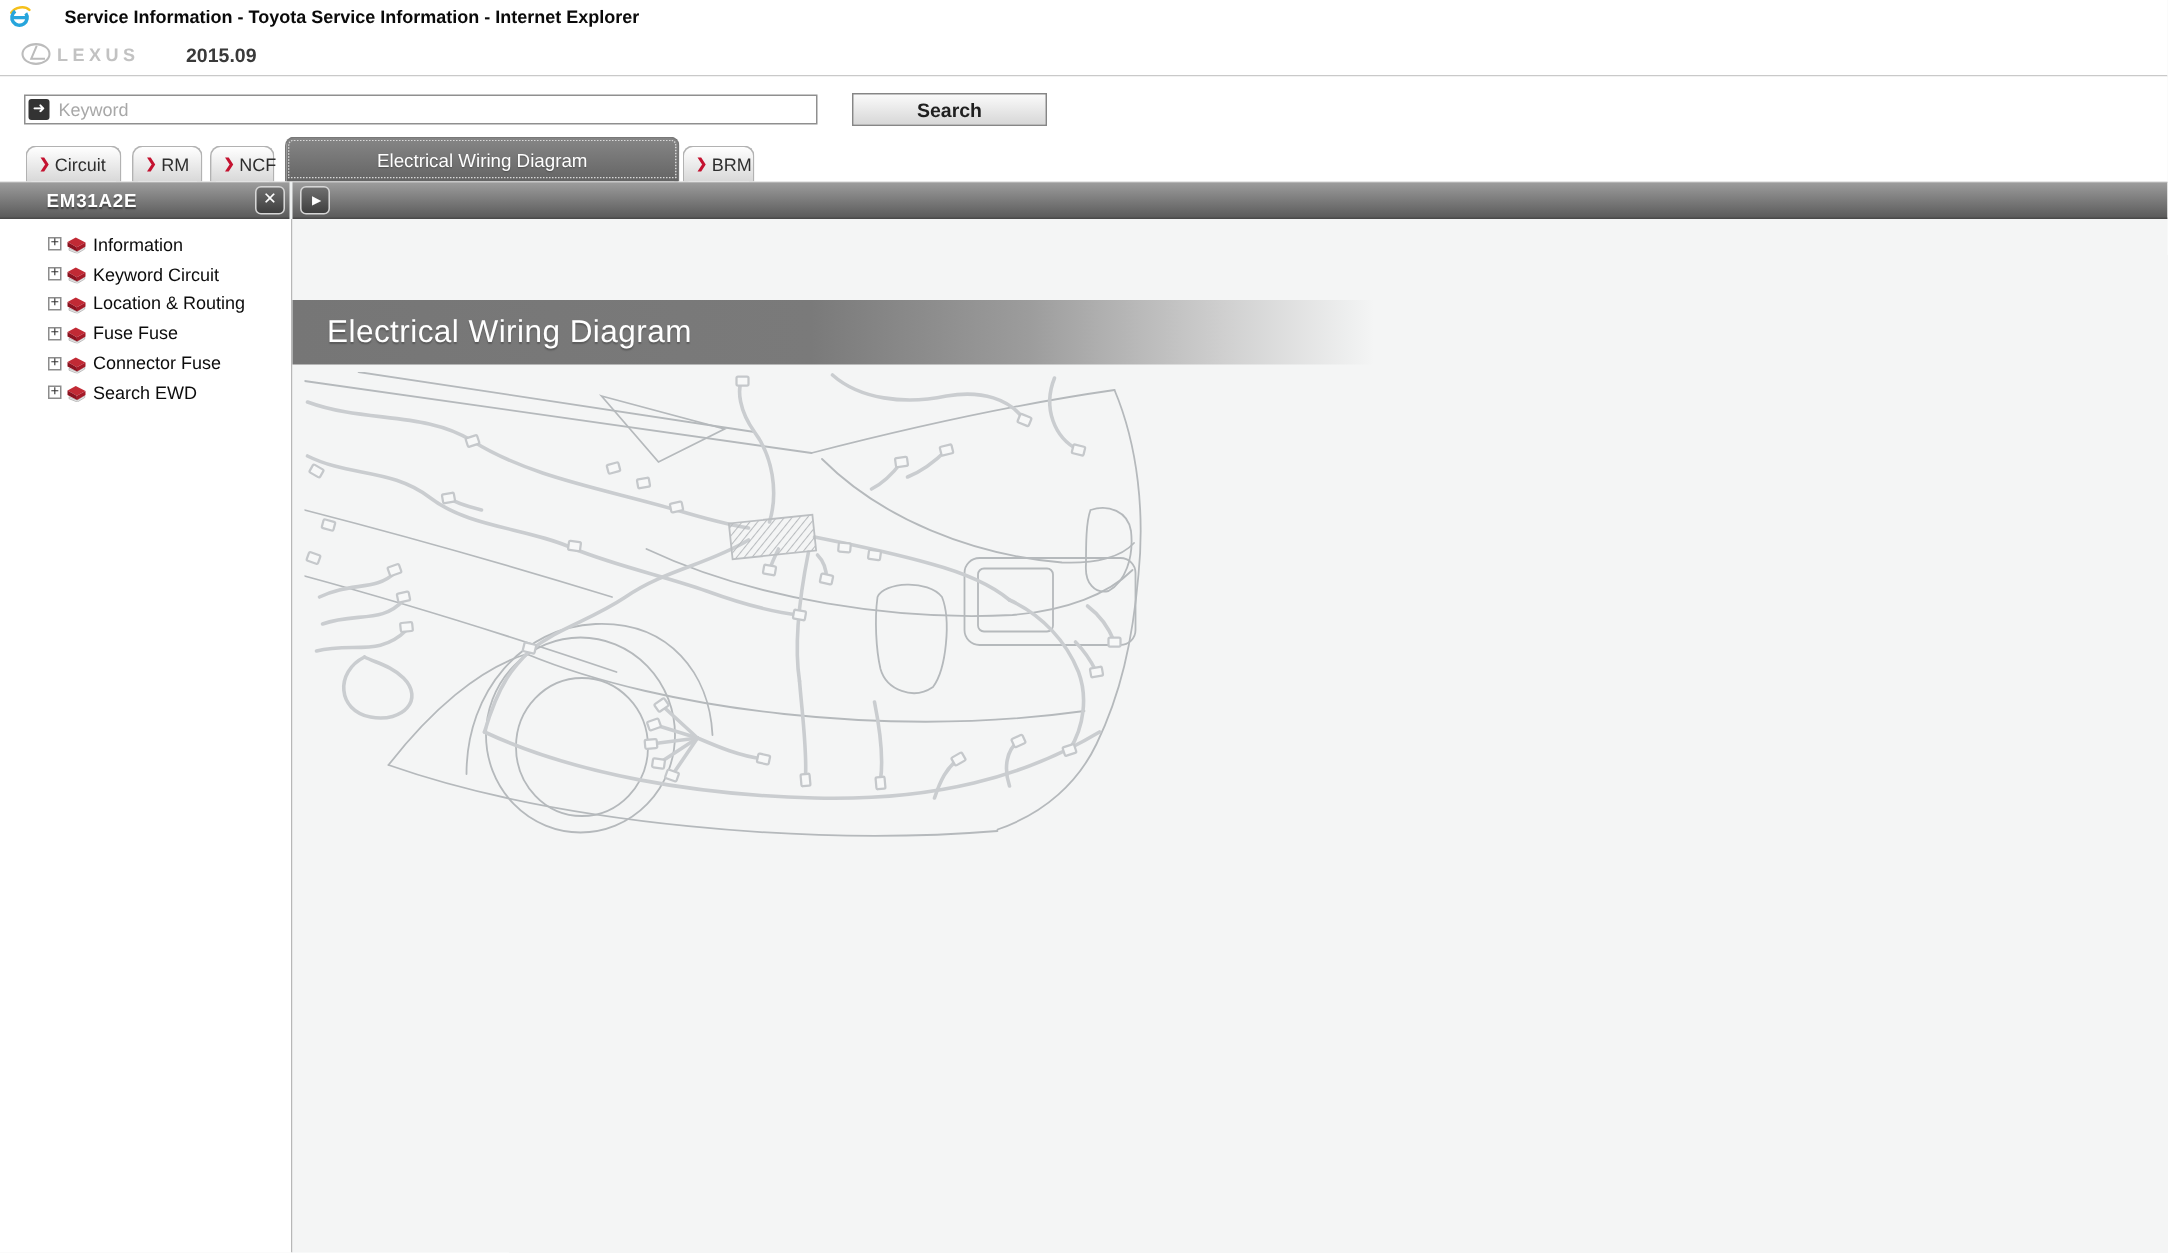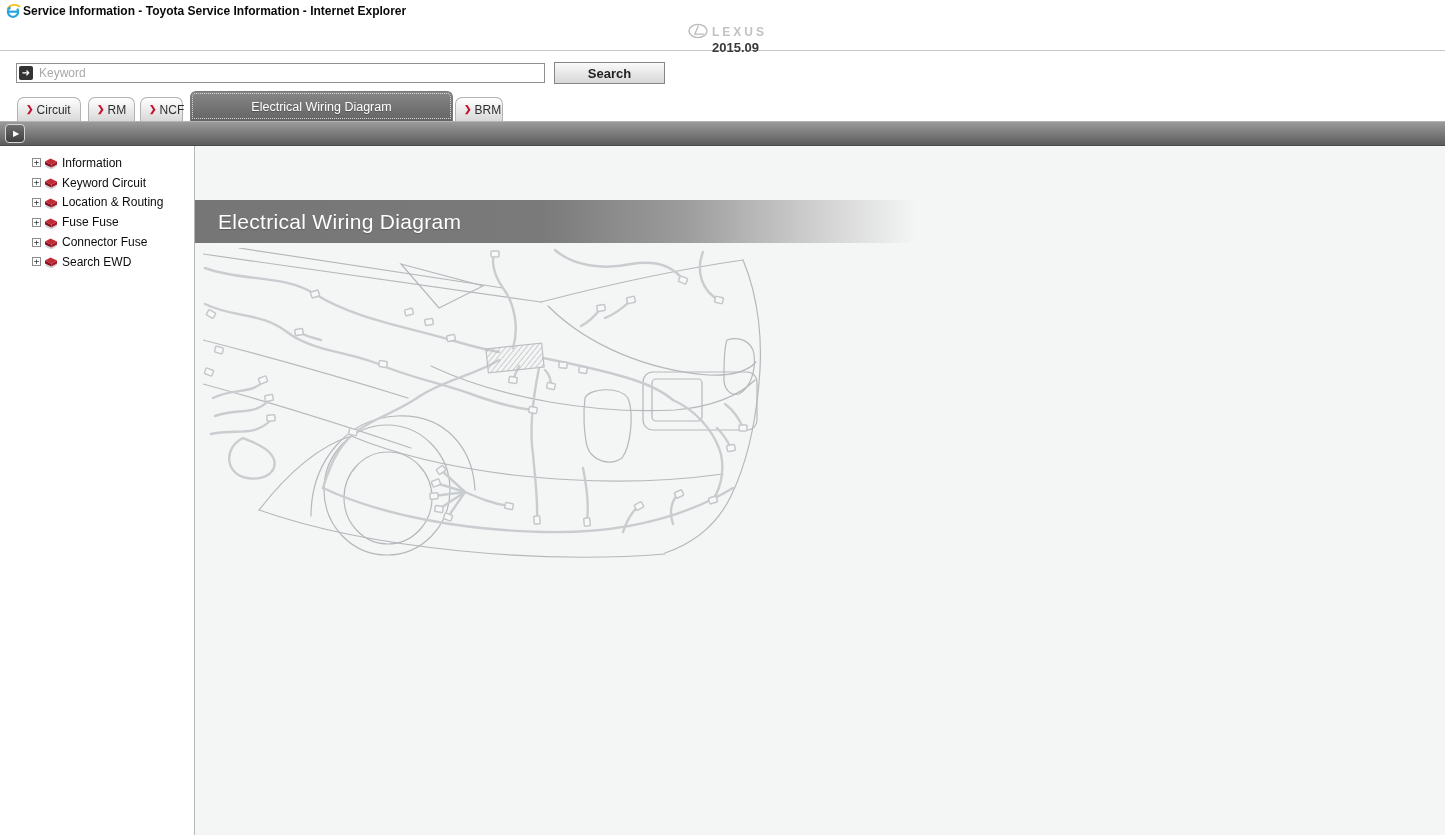--- a/index.html
+++ b/index.html
@@ -2,35 +2,35 @@
 <html><head>
 <meta charset="utf-8">
 <style>
   html,body{margin:0;padding:0;}
   body{
     width:1445px;height:835px;position:relative;overflow:hidden;
     background:#ffffff;font-family:"Liberation Sans",sans-serif;
     -webkit-font-smoothing:antialiased;
   }
   
-  .titlebar{height:22px;display:flex;align-items:center;padding-left:5px;gap:2px;background:#fff;}
+  .titlebar{height:22px;display:flex;align-items:center;padding-left:5px;gap:22px;background:#fff;}
   .titlebar .title{font-size:12px;font-weight:600;color:#0a0a0a;}
   .ie-icon{width:16px;height:16px;flex:none;}
   
-  .brandbar{height:28px;border-bottom:1px solid #c9c9c9;display:flex;align-items:center;background:#fff;flex-direction:column;}
+  .brandbar{height:28px;border-bottom:1px solid #c9c9c9;display:flex;align-items:center;background:#fff;}
   .lexus-logo{margin-left:14px;flex:none;}
   .version{margin-left:26px;font-size:13px;font-weight:700;color:#3a3a3a;}
   
   .search-row{height:44px;display:flex;align-items:center;padding-left:16px;background:#fff;}
   .search-box{width:529px;height:20px;border:1px solid #8f8f8f;background:#fff;display:flex;align-items:center;box-sizing:border-box;}
   .search-go-icon{width:14px;height:14px;background:#333;border-radius:2px;margin:0 4px 0 2px;color:#fff;
     display:flex;align-items:center;justify-content:center;font-size:10px;line-height:1;flex:none;}
   .search-box input{flex:1;border:none;outline:none;font-size:12px;color:#701a75;font-family:inherit;background:transparent;height:16px;}
   .search-box input::placeholder{color:#a8a8a8;}
-  .search-btn{margin-left:9px;width:111px;height:22px;background:linear-gradient(#fafafa,#d7d7d7);
+  .search-btn{margin-left:23px;width:130px;height:22px;background:linear-gradient(#fafafa,#d7d7d7);
     border:1px solid #868686;font-size:13px;font-weight:700;color:#1f1f1f;font-family:inherit;cursor:pointer;}
   
   .tab-row{height:26px;position:relative;background:#fff;}
   .tab{position:absolute;bottom:0;height:24px;box-sizing:border-box;
     border:1px solid #b2b2b2;border-bottom:none;border-radius:7px 7px 0 0;
     background:linear-gradient(#ffffff,#d8d8d8);
     display:flex;align-items:center;padding:0 8px;font-size:12px;color:#2e2e2e;cursor:pointer;}
   .tab .chev{color:#c41230;font-size:9px;font-weight:700;margin-right:3px;line-height:1;}
   .tab--results{left:17px;width:64px;}
   .tab--rm{left:88px;width:47px;}
@@ -111,20 +111,24 @@
   <div class="tab tab--active">
     <span>Electrical Wiring Diagram</span>
   </div>
   <div class="tab tab--brm">
     <span class="chev">❯</span>
     <span>BRM</span>
   </div>
 </div>
 
 <div class="dark-bar">
+  <div class="doc-section">
+    <span class="doc-code">EM31A2E</span>
+    <span class="bar-btn close">✕</span>
+  </div>
   <span class="bar-btn play">▶</span>
 </div>
 
 <div class="content">
 
   <div class="sidebar">
     <div class="tree-item">
       <span class="plus-box">+</span>
       <svg class="book-icon" width="14" height="12" viewBox="0 0 14 12">
         <polygon points="2,8.5 7.5,10.8 12.5,7.6 12.5,9 7.5,12 2,9.8" fill="#ececec" stroke="#9a9a9a" stroke-width="0.4"></polygon>

